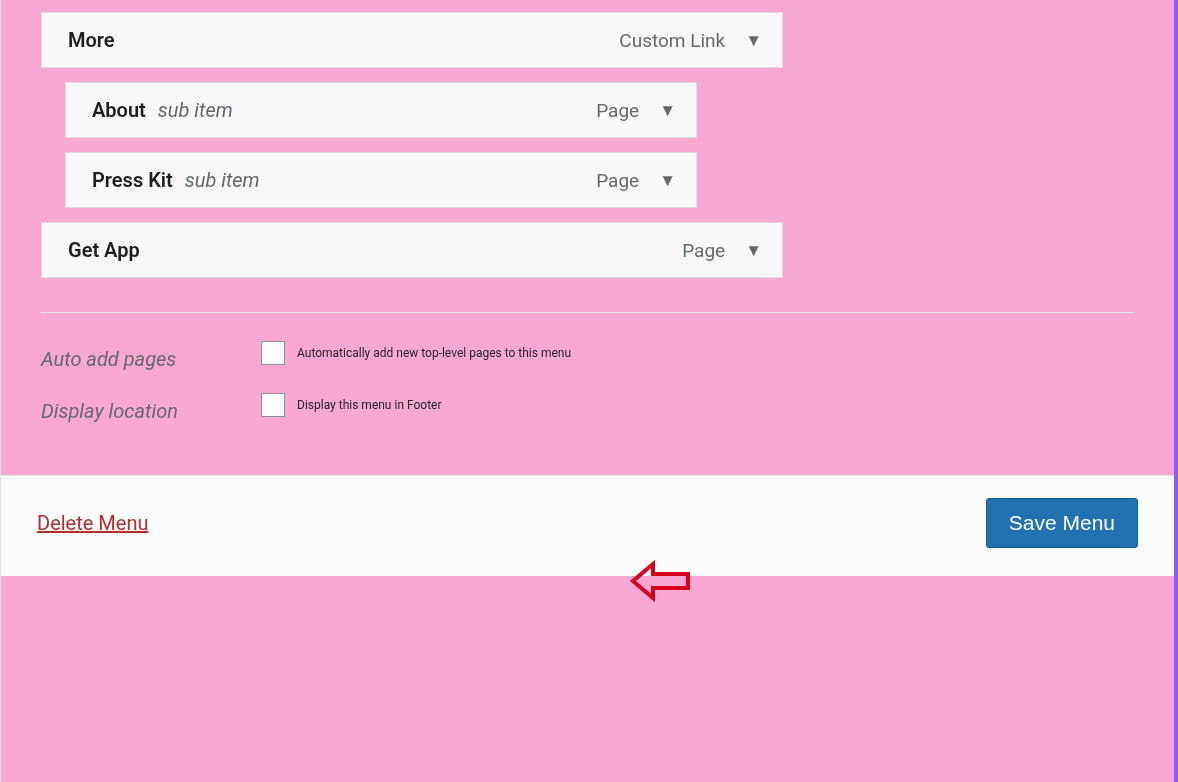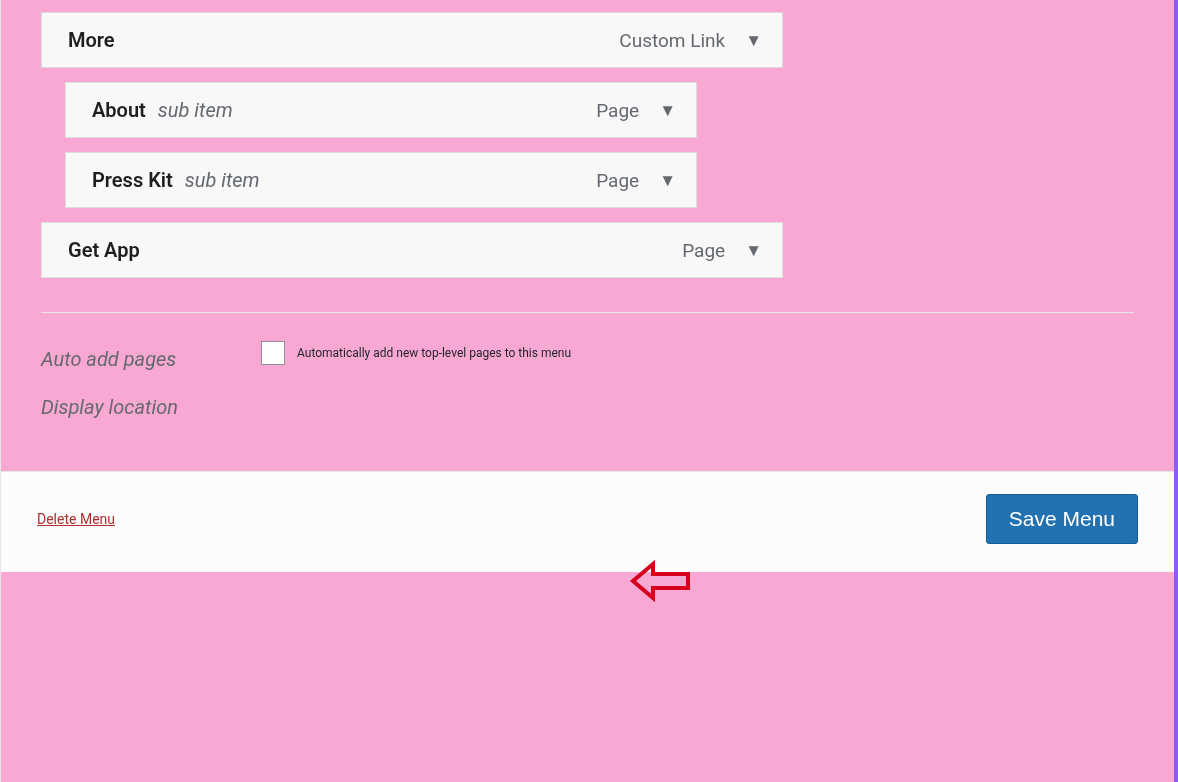--- a/index.html
+++ b/index.html
@@ -127,21 +127,21 @@
       border-top: 1px solid #e5e5e5;
       background: #fcfcfc;
       padding: 22px 36px 28px 36px;
       display: flex;
       justify-content: space-between;
       align-items: center;
     }
     .delete-link {
       color: #b32d2e;
       text-decoration: underline;
-      font-size: 14px;
+      font-size: 20px;
       cursor: pointer;
     }
     .save-button {
       background: #2271b1;
       color: #fff;
       border: 1px solid #135e96;
       border-radius: 3px;
       padding: 12px 22px;
       font-size: 21px;
       cursor: pointer;
@@ -212,20 +212,24 @@
           <div class="checkbox-row">
             <div class="checkbox"></div>
             <span class="checkbox-label">Automatically add new top-level pages to this menu</span>
           </div>
         </div>
       </div>
 
       <div class="settings-row">
         <div class="settings-label">Display location</div>
         <div class="settings-control">
+          <div class="checkbox-row">
+            <div class="checkbox"></div>
+            <span class="checkbox-label">Display this menu in Footer</span>
+          </div>
         </div>
       </div>
     </div>
 
     <svg class="arrow-annotation" width="70" height="50" viewBox="0 0 70 50">
       <path d="M 60 18 L 25 18 L 25 8 L 5 25 L 25 42 L 25 32 L 60 32 Z" fill="none" stroke="#d6001c" stroke-width="4" stroke-linejoin="miter"></path>
     </svg>
 
   </div>
 

